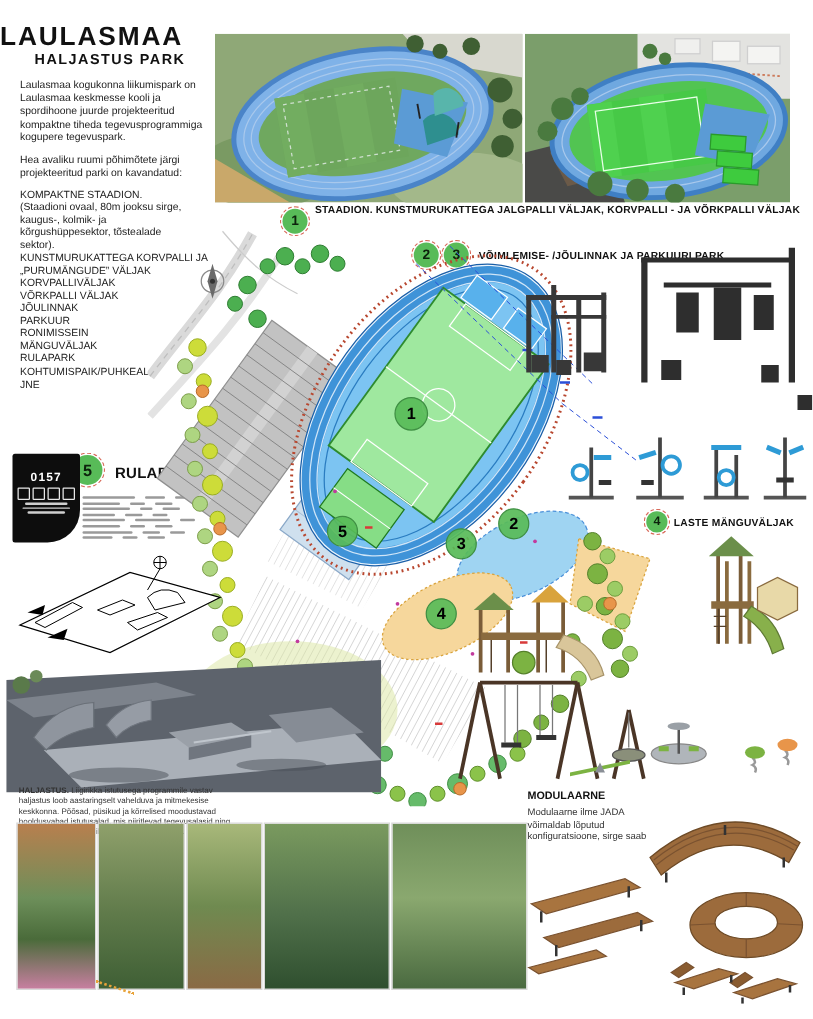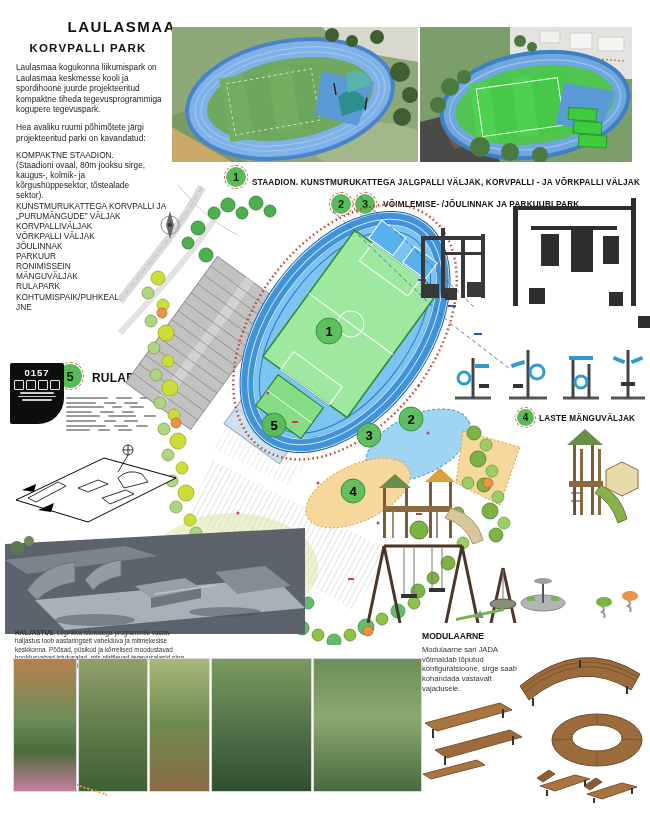--- a/index.html
+++ b/index.html
@@ -1,46 +1,46 @@
 <!DOCTYPE html>
 <html><head>
 <meta charset="utf-8">
 <style>
   html,body{margin:0;padding:0;background:#fff;}
   body{width:650px;height:815px;position:relative;overflow:hidden;
        font-family:"Liberation Sans",sans-serif;color:#1a1a1a;}
   .abs{position:absolute;}
-  .poster-title{width:176px;text-align:right;font-weight:900;font-size:15px;
+  .poster-title{width:176px;text-align:left;font-weight:900;font-size:21px;
      letter-spacing:1.5px;color:#111;}
   .poster-sub{width:176px;text-align:center;font-weight:900;font-size:11.5px;
      letter-spacing:1.2px;color:#111;}
   .body-txt{font-size:8.3px;line-height:1.28;color:#222;}
   .list-line{font-size:8.3px;line-height:1.22;color:#222;}
   .num-circle{background:#58bb58;border-radius:50%;display:flex;align-items:center;
      justify-content:center;font-weight:bold;color:#0c220c;
      outline:1px dashed #d86a5a;outline-offset:1px;}
   .h-label{font-weight:bold;font-size:8.2px;color:#111;letter-spacing:.2px;white-space:nowrap;}
   .photo{border:1px solid #d8d8d8;}
   .tiny{font-size:6.4px;line-height:1.3;color:#333;}
   .bar{background:#9a9a9a;height:2px;border-radius:1px;}
   .stamp{background:#0d0d0d;border-radius:2px 2px 26px 2px;color:#fff;
-     display:flex;flex-direction:column;align-items:center;padding-top:4px;}
+     display:flex;flex-direction:column;align-items:center;padding-top:14px;}
   .stamp-code{font-weight:bold;font-size:9.5px;letter-spacing:1px;}
   .stamp-icons{display:flex;gap:2px;margin-top:2px;}
   .stamp-icons span{width:8px;height:8px;border:1px solid #e8e8e8;border-radius:1px;display:block;}
   .stamp-line{background:#cfcfcf;height:1.6px;margin-top:2px;border-radius:1px;}
   .spec-row{display:flex;gap:8px;align-items:center;margin-bottom:2.6px;}
   .furn-title{font-weight:bold;font-size:8.6px;line-height:1.25;color:#111;}
   .furn-body{font-size:7.6px;line-height:1.3;color:#333;}
 </style>
 </head>
 <body>
 
 <div class="abs poster-title" style="left:0;top:18px;">LAULASMAA</div>
-<div class="abs poster-sub" style="left:0;top:42px;">KORVPALLI PARK</div>
+<div class="abs poster-sub" style="left:0;top:42px;">HALJASTUS PARK</div>
 <div class="abs body-txt" style="left:16px;top:62px;width:150px;">Laulasmaa kogukonna liikumispark on Laulasmaa keskmesse kooli ja spordihoone juurde projekteeritud kompaktne tiheda tegevusprogrammiga kogupere tegevuspark.</div>
 <div class="abs body-txt" style="left:16px;top:122px;width:150px;">Hea avaliku ruumi põhimõtete järgi projekteeritud parki on kavandatud:</div>
 <div class="abs" style="left:16px;top:150px;width:155px;">
   <div class="list-line">KOMPAKTNE STAADION.</div>
   <div class="list-line">(Staadioni ovaal, 80m jooksu sirge,</div>
   <div class="list-line">kaugus-, kolmik- ja</div>
   <div class="list-line">kõrgushüppesektor, tõstealade</div>
   <div class="list-line">sektor).</div>
   <div class="list-line">KUNSTMURUKATTEGA KORVPALLI JA</div>
   <div class="list-line">„PURUMÄNGUDE” VÄLJAK</div>
@@ -116,21 +116,21 @@
       <circle cx="90" cy="125" r="9"></circle>
       <circle cx="120" cy="128" r="8"></circle>
     <circle cx="100" cy="14" r="6"></circle>
       <circle cx="112" cy="20" r="5"></circle>
   </g>
 </svg>
 
 <div class="abs num-circle" style="left:226px;top:167px;width:20px;height:20px;font-size:11px;">
     <span>1</span>
   </div>
-<div class="abs h-label" style="left:252px;top:178px;text-align:center;">STAADION. KUNSTMURUKATTEGA JALGPALLI VÄLJAK, KORVPALLI - JA VÕRKPALLI VÄLJAK</div>
+<div class="abs h-label" style="left:252px;top:163px;text-align:center;">STAADION. KUNSTMURUKATTEGA JALGPALLI VÄLJAK, KORVPALLI - JA VÕRKPALLI VÄLJAK</div>
 
 <div class="abs num-circle" style="left:331px;top:194px;width:20px;height:20px;font-size:11px;">
     <span>2</span>
   </div>
 <div class="abs num-circle" style="left:355px;top:194px;width:20px;height:20px;font-size:11px;">
     <span>3</span>
   </div>
 <div class="abs h-label" style="left:383px;top:200px;">VÕIMLEMISE- /JÕULINNAK JA PARKUURI PARK</div>
 
 <div class="abs num-circle" style="left:517px;top:409px;width:17px;height:17px;font-size:10px;">
@@ -573,24 +573,23 @@
 <div class="abs photo" style="left:13px;top:658px;width:62px;height:132px;background:linear-gradient(180deg,#b87f4e 0%,#6d8f5a 45%,#4a6b3a 70%,#c77fa0 100%);"></div>
 <div class="abs photo" style="left:78px;top:658px;width:68px;height:132px;background:linear-gradient(180deg,#8fa06b 0%,#5f7a4a 55%,#3f5f35 100%);"></div>
 <div class="abs photo" style="left:149px;top:658px;width:59px;height:132px;background:linear-gradient(180deg,#a8b87a 0%,#6f8a50 50%,#8a6a45 100%);"></div>
 <div class="abs photo" style="left:211px;top:658px;width:99px;height:132px;background:linear-gradient(180deg,#7a9a5f 0%,#50704a 55%,#2f4f2f 100%);"></div>
 <div class="abs photo" style="left:313px;top:658px;width:107px;height:132px;background:linear-gradient(180deg,#6f8f5a 0%,#8aa86f 45%,#4a6a40 100%);"></div>
 <div class="abs" style="left:76px;top:789px;width:32px;border-top:2px dotted #e8a33a;transform:rotate(18deg);"></div>
 
 <div class="abs" style="left:422px;top:631px;width:110px;">
   <div class="furn-title">MODULAARNE</div>
   <div class="furn-body" style="margin-top:3px;">
-    <div>Modulaarne sari JADA</div>
+    <div>Modulaarne ilme JADA</div>
     <div>võimaldab lõputud</div>
     <div>konfiguratsioone, sirge saab</div>
-    <div>kohandada vastavalt vajadusele.</div>
   </div>
 </div>
 
 <svg class="abs" style="left:415px;top:628px;" width="235" height="175" viewBox="0 0 235 175">
   <g>
     <path d="M105,58 Q165,8 225,46 L216,62 Q165,30 114,72 Z" fill="#9c6b3c" stroke="#6d4a26"></path>
     <path d="M110,64 Q165,20 220,52" fill="none" stroke="#7a5230" stroke-width="1"></path>
     <path d="M108,60 Q165,14 223,49" fill="none" stroke="#7a5230" stroke-width="1"></path>
     <line x1="118" y1="70" x2="118" y2="78" stroke="#333" stroke-width="2"></line>
     <line x1="165" y1="32" x2="165" y2="40" stroke="#333" stroke-width="2"></line>

